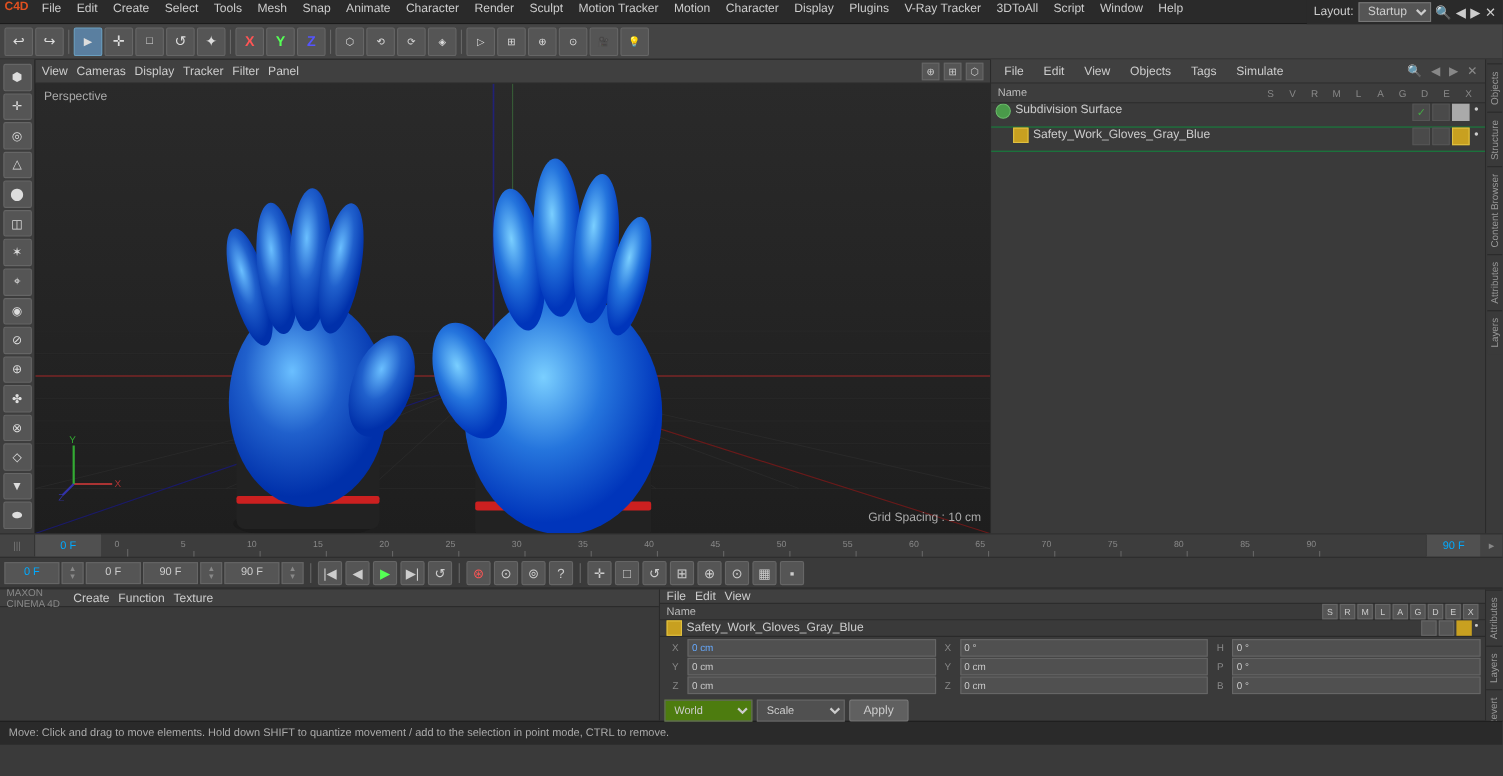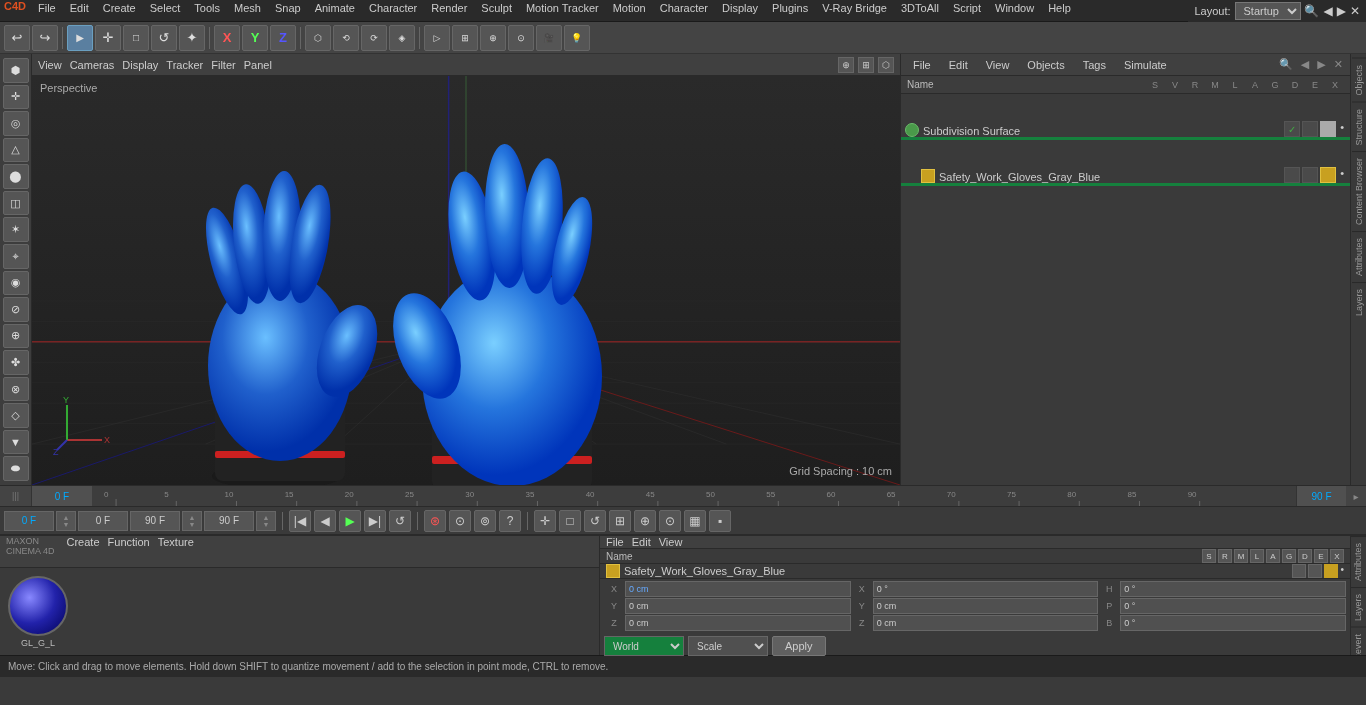--- a/index.html
+++ b/index.html
@@ -186,26 +186,25 @@
       cursor: pointer;
     }
     #objects-list {
       flex: 1;
       background: #3a3a3a;
       overflow-y: auto;
     }
     .obj-row {
       height: 22px;
       display: flex;
-      align-items: flex-end;
+      align-items: flex-start;
       padding: 0 4px;
       gap: 4px;
       cursor: pointer;
-      border-bottom: 3px solid #15803d;
-      margin-top: 24px;
+      border-bottom: 1px solid #15803d;
     }
 
     
     #right-tabs {
       width: 16px;
       background: #3a3a3a;
       display: flex;
       flex-direction: column;
       border-left: 1px solid #2a2a2a;
       align-items: center;
@@ -253,24 +252,24 @@
     }
     .pb-separator { width: 1px; height: 18px; background: #666; margin: 0 3px; }
 
     
     #bottom-section {
       height: 120px;
       display: flex;
       border-top: 1px solid #2a2a2a;
     }
     #material-header {
-      height: 32px;
+      height: 16px;
       background: #404040;
       display: flex;
-      align-items: flex-start;
+      align-items: center;
       padding: 0 6px;
       gap: 8px;
       border-bottom: 1px solid #2a2a2a;
     }
     .mat-header-item { color: #ccc; font-size: 11px; cursor: pointer; }
     #material-content {
       flex: 1;
       display: flex;
       align-items: center;
       padding: 4px;
@@ -360,21 +359,21 @@
   <span class="menu-item">Snap</span>
   <span class="menu-item">Animate</span>
   <span class="menu-item">Character</span>
   <span class="menu-item">Render</span>
   <span class="menu-item">Sculpt</span>
   <span class="menu-item">Motion Tracker</span>
   <span class="menu-item">Motion</span>
   <span class="menu-item">Character</span>
   <span class="menu-item">Display</span>
   <span class="menu-item">Plugins</span>
-  <span class="menu-item">V-Ray Bridge</span>
+  <span class="menu-item">V-Ray Tracker</span>
   <span class="menu-item">3DToAll</span>
   <span class="menu-item">Script</span>
   <span class="menu-item">Window</span>
   <span class="menu-item">Help</span>
   <div id="layout-bar">
     <span class="layout-label">Layout:</span>
     <select class="layout-select">
       <option>Startup</option>
     </select>
     <span style="color:#ccc;font-size:12px;">🔍</span>
@@ -740,24 +739,20 @@
 
     <div id="material-header">
       <span style="color:#888;font-size:9px;margin-right:4px;">MAXON<br>CINEMA 4D</span>
       <span class="mat-header-item">Create</span>
       <span class="mat-header-item">Function</span>
       <span class="mat-header-item">Texture</span>
     </div>
 
     <div id="material-content" style="flex:1;display:flex;align-items:center;padding:4px 8px;gap:8px;">
 
-      <div class="material-thumb">
-        <div class="mat-preview mat-preview-1"></div>
-        <span class="mat-label">GL_G_L</span>
-      </div>
 
     </div>
   </div>
 
   <div id="attributes-panel" style="flex:1;background:#3a3a3a;display:flex;flex-direction:column;">
 
     <div id="attr-obj-header">
       <span class="attr-obj-menu">File</span>
       <span class="attr-obj-menu">Edit</span>
       <span class="attr-obj-menu">View</span>
@@ -825,21 +820,21 @@
       <div style="background:#505050;border:1px solid #666;height:16px;display:flex;align-items:center;padding:0 3px;">
         <span style="color:#ccc;font-size:9px;">0 cm</span>
       </div>
       <span style="color:#888;font-size:9px;display:flex;align-items:center;justify-content:center;">B</span>
       <div style="background:#505050;border:1px solid #666;height:16px;display:flex;align-items:center;padding:0 3px;">
         <span style="color:#ccc;font-size:9px;">0 °</span>
       </div>
     </div>
 
     <div style="display:flex;align-items:center;padding:3px 4px;gap:4px;">
-      <select style="background:#15803d;border:1px solid #666;color:#ccc;font-size:10px;height:20px;padding:0 4px;width:80px;">
+      <select style="background:#4d7c0f;border:1px solid #666;color:#ccc;font-size:10px;height:20px;padding:0 4px;width:80px;">
         <option>World</option>
       </select>
       <select style="background:#505050;border:1px solid #666;color:#ccc;font-size:10px;height:20px;padding:0 4px;width:80px;">
         <option>Scale</option>
       </select>
       <button style="background:#606060;border:1px solid #777;color:#ccc;font-size:11px;height:20px;padding:0 12px;cursor:pointer;border-radius:2px;">Apply</button>
     </div>
   </div>
 
   <div style="width:16px;background:#3a3a3a;display:flex;flex-direction:column;border-left:1px solid #2a2a2a;overflow:hidden;">

